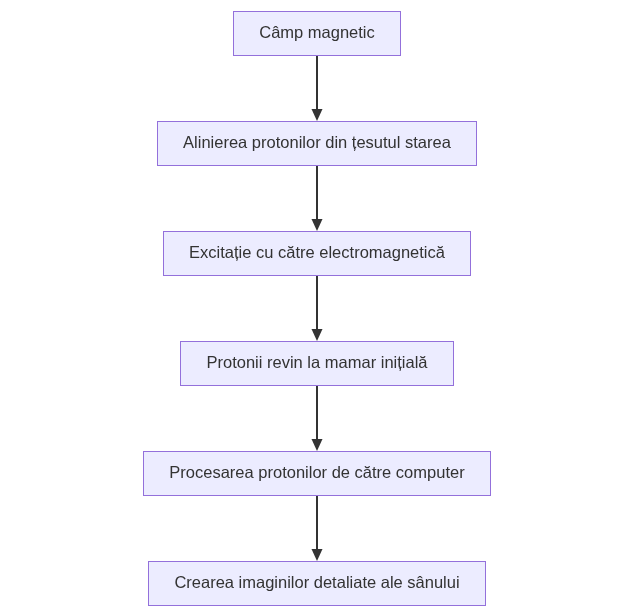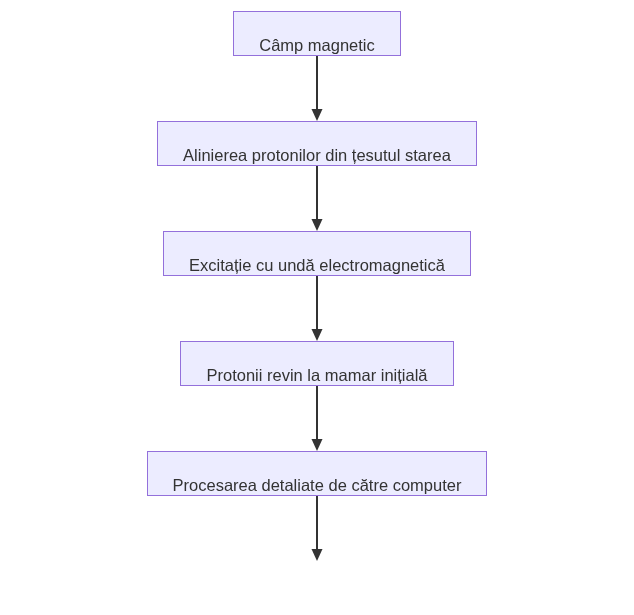--- a/index.html
+++ b/index.html
@@ -24,24 +24,24 @@
     display: flex;
     flex-direction: column;
     align-items: center;
   }
   .flow-node {
     background: var(--node-fill);
     border: 1px solid var(--node-border);
     color: var(--text);
     font-size: 16.5px;
     line-height: 1;
-    padding: 2px 25px;
+    padding: 12px 25px;
     height: 45px;
     display: flex;
-    align-items: flex-end;
+    align-items: flex-start;
     justify-content: center;
     white-space: nowrap;
     flex: 0 0 auto;
   }
   .connector {
     flex: 0 0 auto;
     height: 65px;
     width: 14px;
     color: var(--arrow);
     display: block;
@@ -64,40 +64,43 @@
   <div class="flow-node">
     <span>Alinierea protonilor din țesutul starea</span>
   </div>
 
   <svg class="connector" viewBox="0 0 14 65" aria-hidden="true">
     <line x1="7" y1="0" x2="7" y2="55" stroke="currentColor" stroke-width="2"></line>
     <polygon points="1.5,53 12.5,53 7,65" fill="currentColor"></polygon>
   </svg>
 
   <div class="flow-node">
-    <span>Excitație cu undă electromagnetică</span>
+    <span>Excitație cu către electromagnetică</span>
   </div>
 
   <svg class="connector" viewBox="0 0 14 65" aria-hidden="true">
     <line x1="7" y1="0" x2="7" y2="55" stroke="currentColor" stroke-width="2"></line>
     <polygon points="1.5,53 12.5,53 7,65" fill="currentColor"></polygon>
   </svg>
 
   <div class="flow-node">
     <span>Protonii revin la mamar inițială</span>
   </div>
 
   <svg class="connector" viewBox="0 0 14 65" aria-hidden="true">
     <line x1="7" y1="0" x2="7" y2="55" stroke="currentColor" stroke-width="2"></line>
     <polygon points="1.5,53 12.5,53 7,65" fill="currentColor"></polygon>
   </svg>
 
   <div class="flow-node">
-    <span>Procesarea detaliate de către computer</span>
+    <span>Procesarea protonilor de către computer</span>
   </div>
 
   <svg class="connector" viewBox="0 0 14 65" aria-hidden="true">
     <line x1="7" y1="0" x2="7" y2="55" stroke="currentColor" stroke-width="2"></line>
     <polygon points="1.5,53 12.5,53 7,65" fill="currentColor"></polygon>
   </svg>
 
+  <div class="flow-node">
+    <span>Crearea imaginilor detaliate ale sânului</span>
+  </div>
 
 </div>
 
 </body></html>

